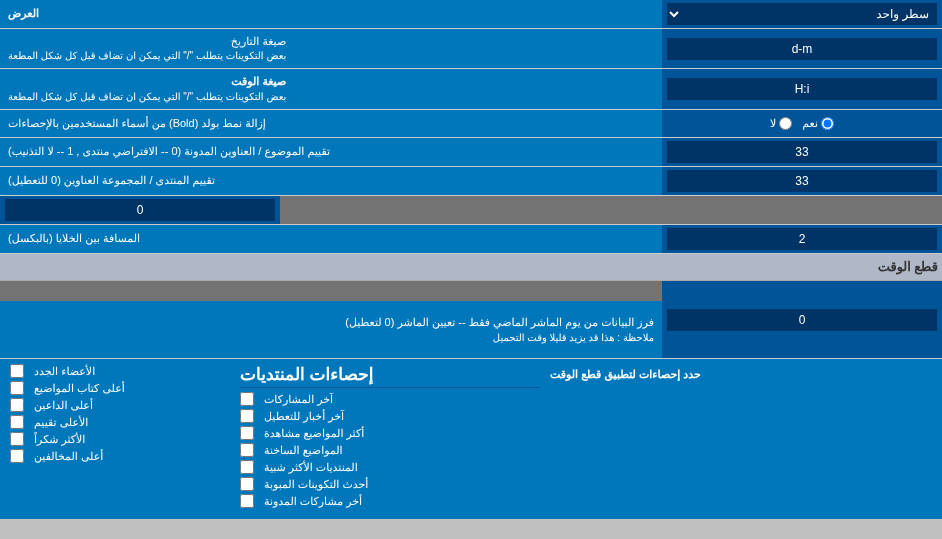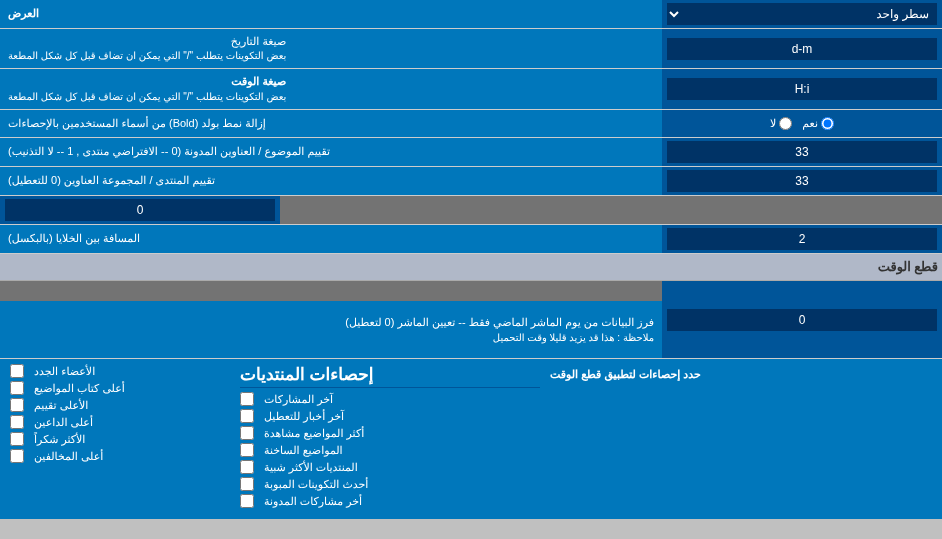--- a/index.html
+++ b/index.html
@@ -307,28 +307,28 @@
       <div style="width:220px;">
         <div class="stats-item">
           <label><span>الأعضاء الجدد</span></label>
           <input type="checkbox" style="">
         </div>
         <div class="stats-item">
           <label><span>أعلى كتاب المواضيع</span></label>
           <input type="checkbox" style="">
         </div>
         <div class="stats-item">
+          <label><span>أعلى الداعين</span></label>
+          <input type="checkbox" style="">
+        </div>
+        <div class="stats-item">
           <label><span>الأعلى تقييم</span></label>
           <input type="checkbox" style="">
         </div>
         <div class="stats-item">
-          <label><span>أعلى الداعين</span></label>
-          <input type="checkbox" style="">
-        </div>
-        <div class="stats-item">
           <label><span>الأكثر شكراً</span></label>
           <input type="checkbox" style="">
         </div>
         <div class="stats-item">
           <label><span>أعلى المخالفين</span></label>
           <input type="checkbox" style="">
         </div>
       </div>
     </div>
   </div>

